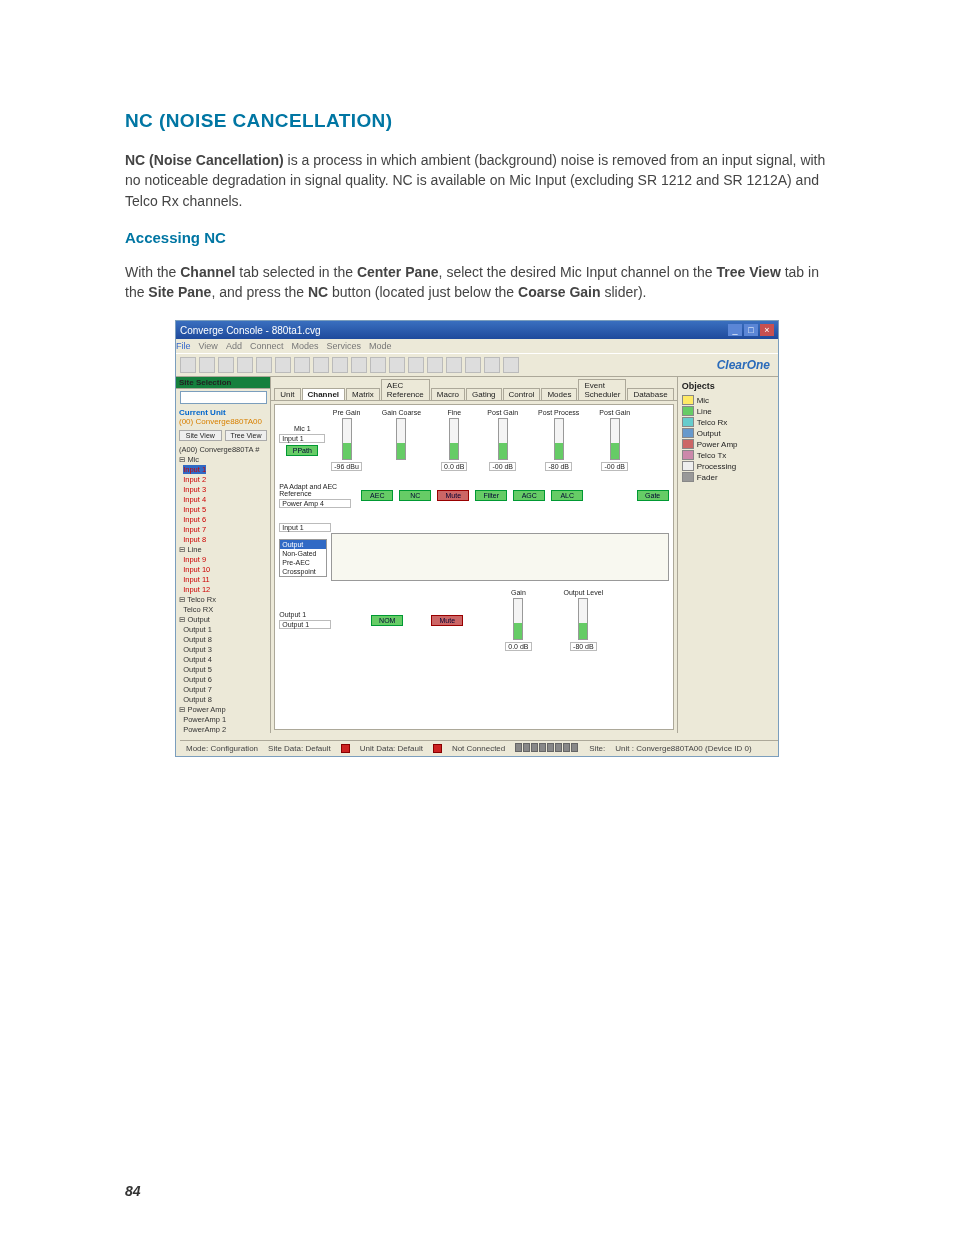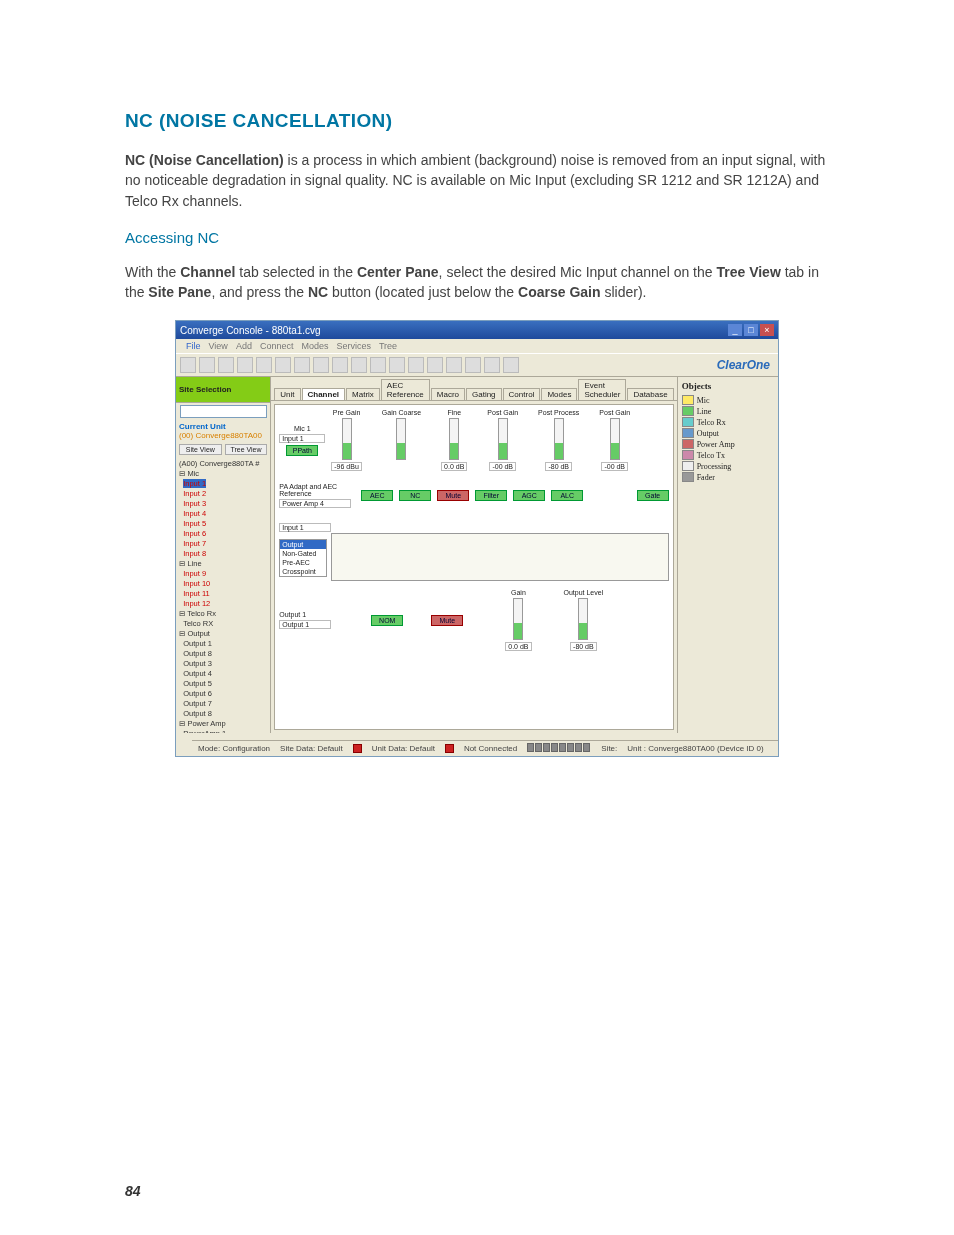--- a/index.html
+++ b/index.html
@@ -25,21 +25,21 @@
   p.body {
     font-size: 14px;
     line-height: 1.45;
     margin: 0 0 18px 0;
     color: #444;
   }
   h2.sub-title {
     color: #0076a3;
     font-size: 15px;
     margin: 10px 0 16px 0;
-    font-weight: normal;
+    font-weight: bold;
   }
   .b { font-weight: bold; }
 
   
   .shot {
     width: 602px;
     height: 435px;
     margin: 6px auto 22px auto;
     background: #ece9d8;
     border: 1px solid #7b9ebd;
@@ -62,21 +62,21 @@
   .tctl { display:flex; gap:2px; }
   .tctl span {
     width: 14px; height: 12px; line-height:12px; text-align:center;
     background:#5b86d6; color:#fff; font-size:9px;
   }
   .tctl .close { background:#c75050; }
   .menubar {
     height: 14px;
     background:#ece9d8;
     display:flex; gap:8px;
-    padding:0 10px;
+    padding:0 0;
     align-items:center;
     color:#777;
     font-size:9px;
   }
   .menubar span:first-child { color:#36c; }
   .toolbar {
     height: 22px;
     border-top:1px solid #fff;
     border-bottom:1px solid #aca899;
     display:flex; align-items:center;
@@ -94,21 +94,21 @@
 
   .main-row { display:flex; height:356px; }
   .side {
     width: 98px;
     border-right:1px solid #aca899;
     background:#ece9d8;
     overflow:hidden;
     font-size:8px;
   }
   .side-header {
-    background:#84cc16; padding:8px 3px; font-weight:bold; font-size:8px;
+    background:#15803d; padding:1px 3px; font-weight:bold; font-size:8px;
     border-bottom:1px solid #aca899;
   }
   .side-sel {
     width:90%; margin:2px auto; height:11px; border:1px solid #7b9ebd; background:#fff;
   }
   .side-label { color:#0066cc; padding:2px 3px 0 3px; font-size:8px; font-weight:bold;}
   .side-sub  { color:#d88000; padding:0 3px 2px 3px; font-size:8px;}
   .side-btns { display:flex; gap:3px; padding:2px 3px;}
   .side-btns span { flex:1; text-align:center; border:1px solid #aaa; background:#eee; padding:1px 0; font-size:7px;}
   .tree { padding:2px 3px; line-height:10px; font-size:7.5px; color:#333;}
@@ -165,31 +165,30 @@
     font-size:6px;
   }
   .matrix .toprow { display:flex; height:9px; }
   .matrix .rot { display:flex; height:34px; }
 
   .right {
     width: 96px;
     background:#ece9d8;
     padding:4px;
     font-size:8px;
-    font-family:Liberation Serif, serif;
   }
   .right .hdr { font-weight:bold; font-size:9px; margin-bottom:4px; }
   .right .obj { display:flex; align-items:center; gap:3px; margin-bottom:1px;}
   .right .sw { width:10px; height:8px; border:1px solid #888; }
   .sw.y{background:#ffea66;} .sw.g{background:#66cc66;} .sw.c{background:#66cccc;}
   .sw.b{background:#6699cc;} .sw.r{background:#cc6666;} .sw.m{background:#cc88aa;}
   .sw.x{background:#eee;} .sw.o{background:#999;}
 
   .status {
-    position:absolute; left:16px; right:0; bottom:0; height:15px;
+    position:absolute; left:4px; right:0; bottom:0; height:15px;
     border-top:1px solid #aca899; background:#ece9d8;
     display:flex; align-items:center; gap:10px;
     font-size:8px; color:#444; padding:0 6px;
   }
   .status .led { width:7px; height:7px; background:#c22; border:1px solid #800; display:inline-block; }
   .status .leds i { width:5px;height:7px;background:#888;display:inline-block;margin-right:1px; border:1px solid #666;}
 
   .page-num {
     position:absolute; bottom:36px; left:125px;
     font-weight:bold; font-style:italic; font-size:14px; color:#333;
@@ -223,21 +222,21 @@
       </span>
     </div>
 
     <div class="menubar">
       <span>File</span>
       <span>View</span>
       <span>Add</span>
       <span>Connect</span>
       <span>Modes</span>
       <span>Services</span>
-      <span>Tree</span>
+      <span>Mode</span>
     </div>
 
     <div class="toolbar">
       <span class="tool-icons">
         <i></i>
           <i></i>
           <i></i>
           <i></i>
           <i></i>
           <i></i>

